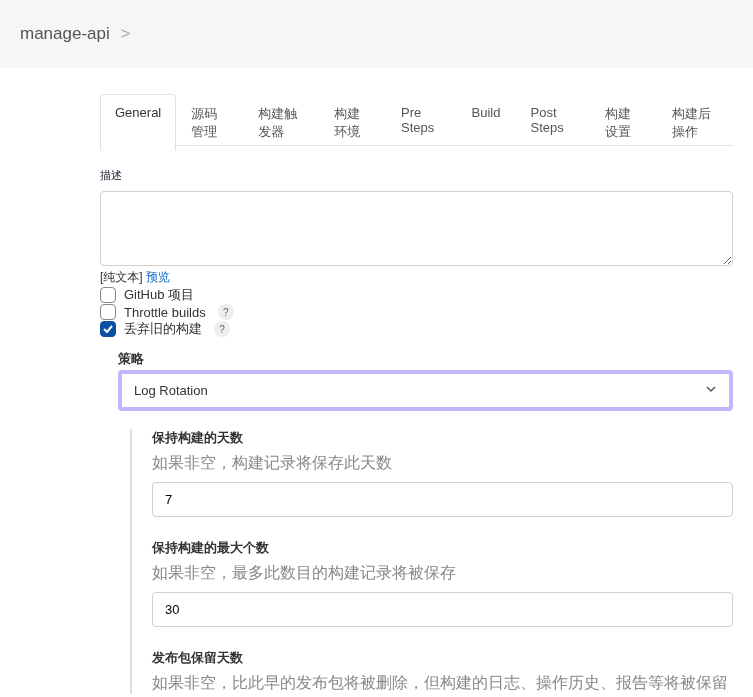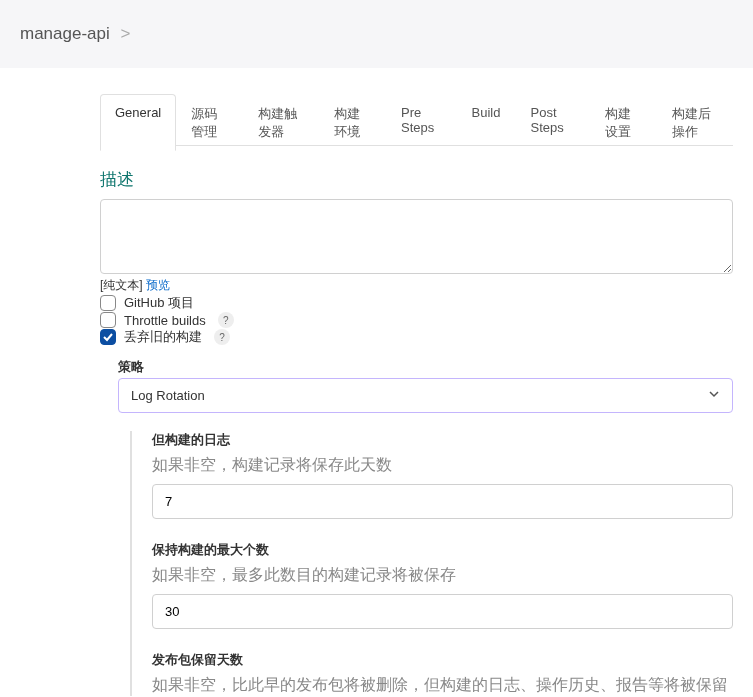--- a/index.html
+++ b/index.html
@@ -40,22 +40,22 @@
       background: #fff;
       border-top-left-radius: 4px;
       border-top-right-radius: 4px;
       color: #333;
       font-weight: 500;
     }
     .tab-content {
       padding: 22px 0 0 0;
     }
     .field-label {
-      font-size: 17px;
-      color: #0f766e;
+      font-size: 11px;
+      color: #0f172a;
       margin-bottom: 8px;
       font-weight: 500;
       font-family: Liberation Serif, serif;
     }
     .textarea-desc {
       width: 100%;
       height: 75px;
       border: 1px solid #d0d0d0;
       border-radius: 4px;
       padding: 6px;
@@ -111,21 +111,21 @@
     .sub-label {
       font-weight: 600;
       font-size: 13px;
       margin-bottom: 2px;
     }
     .select-wrap {
       position: relative;
     }
     .select-box {
       width: 100%;
-      border: 1px solid #c4b5fd;
+      border: 4px solid #c4b5fd;
       border-radius: 4px;
       padding: 9px 12px;
       font-size: 13px;
       background: #fff;
       cursor: pointer;
       display: flex;
       justify-content: space-between;
       align-items: center;
     }
     .select-box .chev {
@@ -219,21 +219,21 @@
           <span class="chev">
             <svg width="12" height="12" viewBox="0 0 12 12">
                 <path d="M2 4 L6 8 L10 4" stroke="#555" stroke-width="1.5" fill="none"></path>
               </svg>
           </span>
         </div>
       </div>
 
       <div class="nested">
         <div class="field-group">
-          <div class="field-title">但构建的日志</div>
+          <div class="field-title">保持构建的天数</div>
           <div class="field-hint">如果非空，构建记录将保存此天数</div>
           <input class="text-input" value="7" style="">
         </div>
 
         <div class="field-group">
           <div class="field-title">保持构建的最大个数</div>
           <div class="field-hint">如果非空，最多此数目的构建记录将被保存</div>
           <input class="text-input" value="30" style="">
         </div>
 

